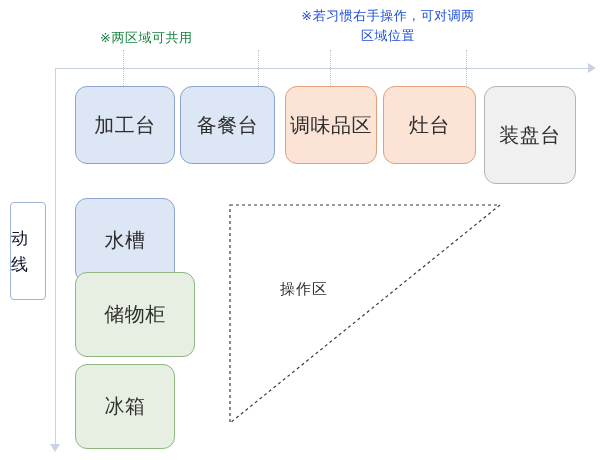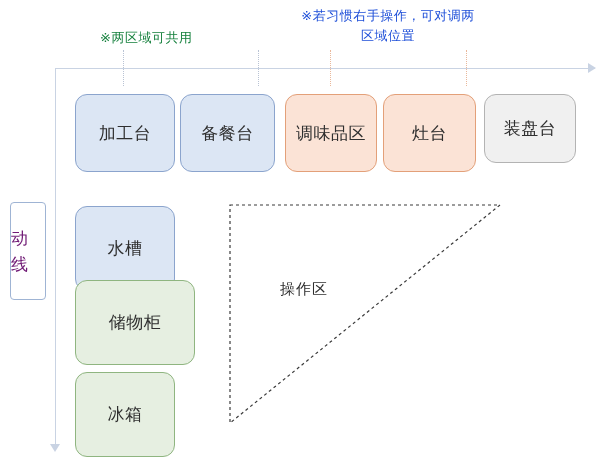--- a/index.html
+++ b/index.html
@@ -99,40 +99,39 @@
     top: 202px;
     width: 34px;
     height: 96px;
     border: 1px solid #9fb4d4;
     border-radius: 4px;
     background: #ffffff;
     display: flex;
     flex-direction: column;
     align-items: center;
     justify-content: center;
-    color: #701a75;
+    color: #0f172a;
     font-size: 17px;
     line-height: 26px;
     letter-spacing: 1px;
   }
 
   
   .box {
     position: absolute;
     border-radius: 12px;
     border: 1.5px solid #999;
     display: flex;
     align-items: center;
     justify-content: center;
-    font-size: 17px;
+    font-size: 20px;
     color: #2f2f2f;
     box-sizing: border-box;
     text-align: center;
     letter-spacing: 0.5px;
-    margin-top: 8px;
   }
   .box.blue {
     background: #dce6f4;
     border-color: #8ba4cd;
   }
   .box.peach {
     background: #fbe3d6;
     border-color: #e3a079;
   }
   .box.gray {
@@ -188,21 +187,21 @@
   </div>
   <div class="box blue" style="left:180px; top:86px;  width:95px;  height:78px;">
     <span>备餐台</span>
   </div>
   <div class="box peach" style="left:285px; top:86px;  width:92px;  height:78px;">
     <span>调味品区</span>
   </div>
   <div class="box peach" style="left:383px; top:86px;  width:93px;  height:78px;">
     <span>灶台</span>
   </div>
-  <div class="box gray" style="left:484px; top:86px;  width:92px;  height:69px;">
+  <div class="box gray" style="left:484px; top:86px;  width:92px;  height:98px;">
     <span>装盘台</span>
   </div>
 
   <div class="box blue" style="left:75px; top:198px; width:100px; height:85px;">
     <span>水槽</span>
   </div>
   <div class="box green" style="left:75px; top:272px; width:120px; height:85px;">
     <span>储物柜</span>
   </div>
   <div class="box green" style="left:75px; top:364px; width:100px; height:85px;">

